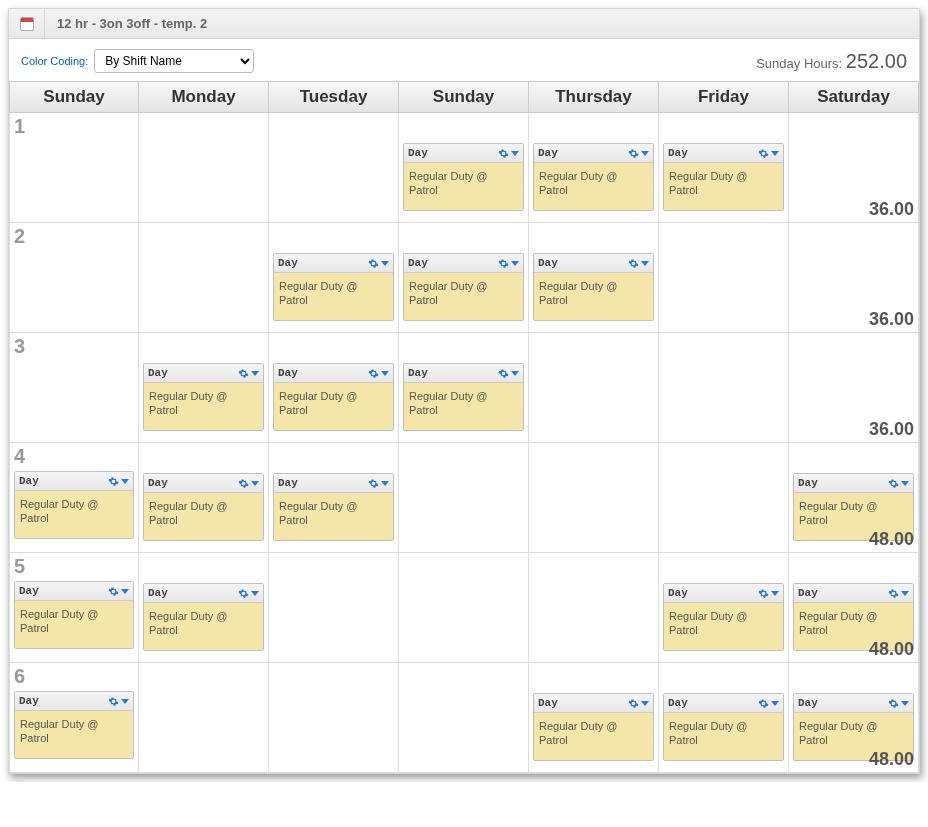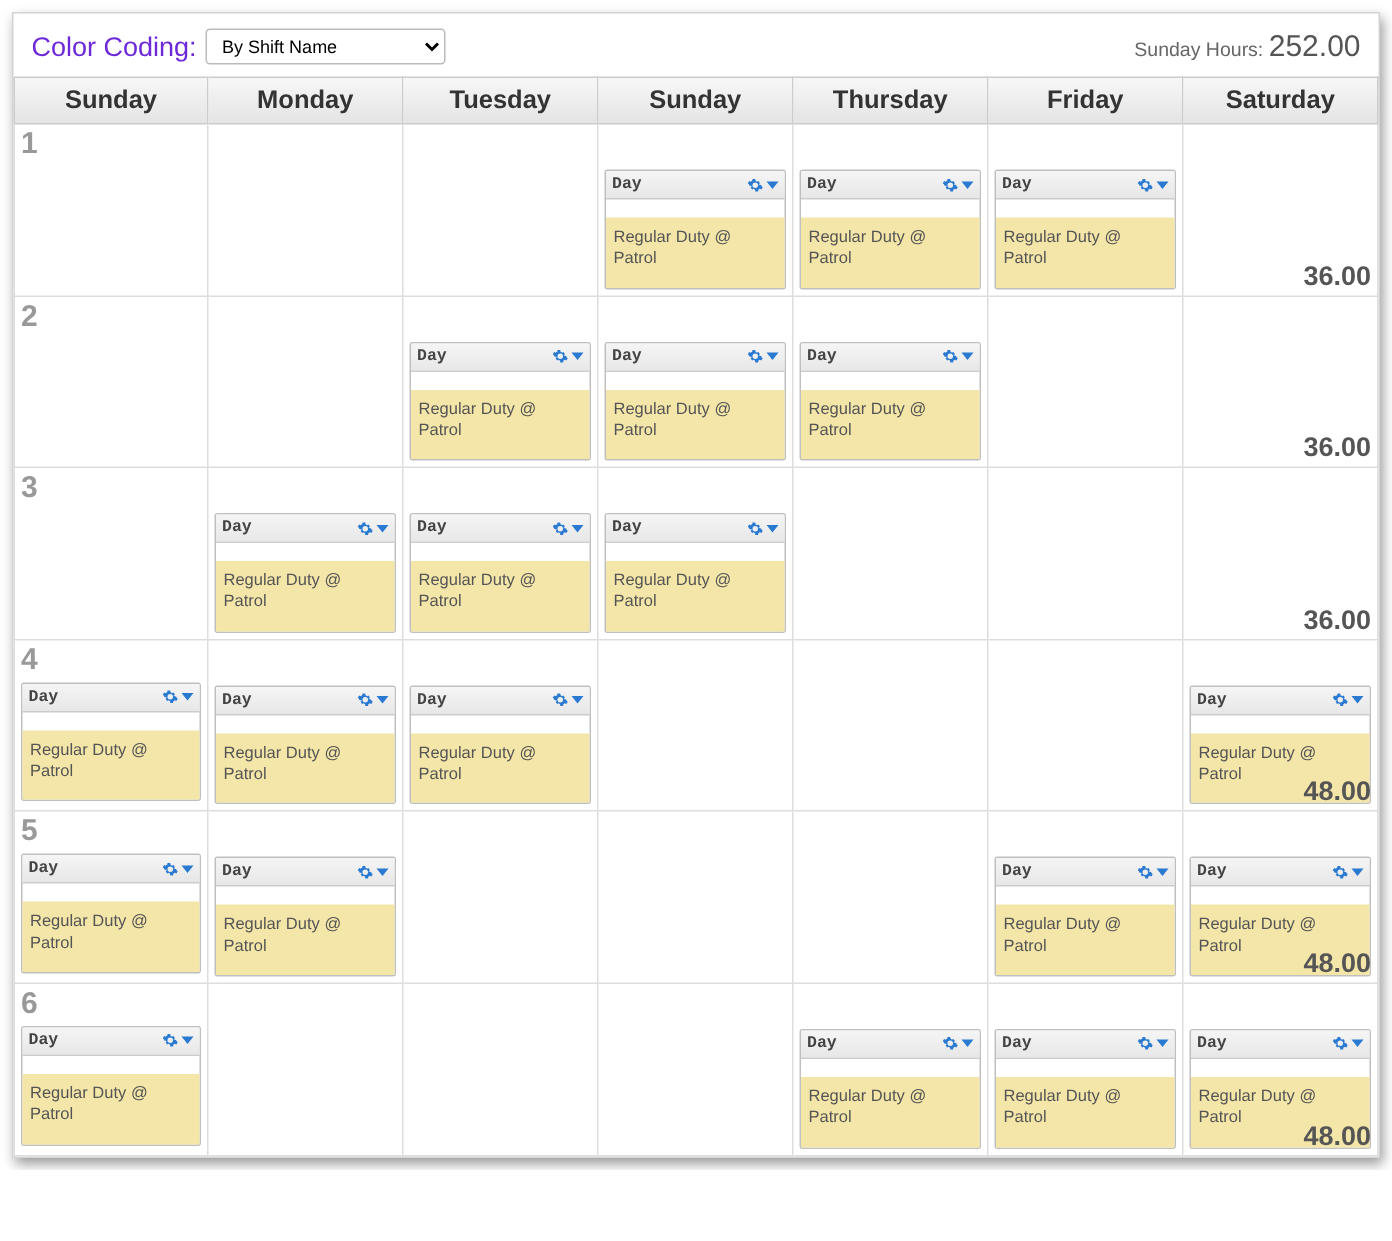--- a/index.html
+++ b/index.html
@@ -52,21 +52,21 @@
   padding-left: 12px;
   font-size: 13px;
   font-weight: bold;
   color: #666;
 }
 .toolbar {
   padding: 10px 12px 8px;
   display: flex;
   align-items: center;
 }
-.toolbar label { color: #6d28d9; margin-right: 6px; font-size: 18px; }
+.toolbar label { color: #0369a1; margin-right: 6px; font-size: 11px; }
 .toolbar select {
   font-size: 12px;
   padding: 3px 6px;
   border: 1px solid #bbb;
   border-radius: 3px;
   background: #fff;
   width: 160px;
 }
 .toolbar .spacer { flex: 1; }
 .total-hours { font-size: 13px; color: #666; }
@@ -141,27 +141,32 @@
   border-left: 4px solid transparent;
   border-right: 4px solid transparent;
   border-top: 5px solid #2a7ad2;
   display: inline-block;
 }
 .shift-body {
   background: #f4e6a8;
   padding: 6px 5px 12px;
   color: #555;
   line-height: 1.3;
-  margin-top: 12px;
 }
 </style>
 </head>
 <body>
 
 <div class="wrap">
+  <div class="titlebar">
+    <div class="icon-box">
+      <span class="cal-icon"></span>
+    </div>
+    <div class="title">12 hr - 3on 3off - temp. 2</div>
+  </div>
 
   <div class="toolbar">
     <label>Color Coding:</label>
     <select>
       <option>By Shift Name</option>
     </select>
     <div class="spacer"></div>
     <div class="total-hours">
       <span>Sunday Hours:</span>
       <span class="val">252.00</span>

